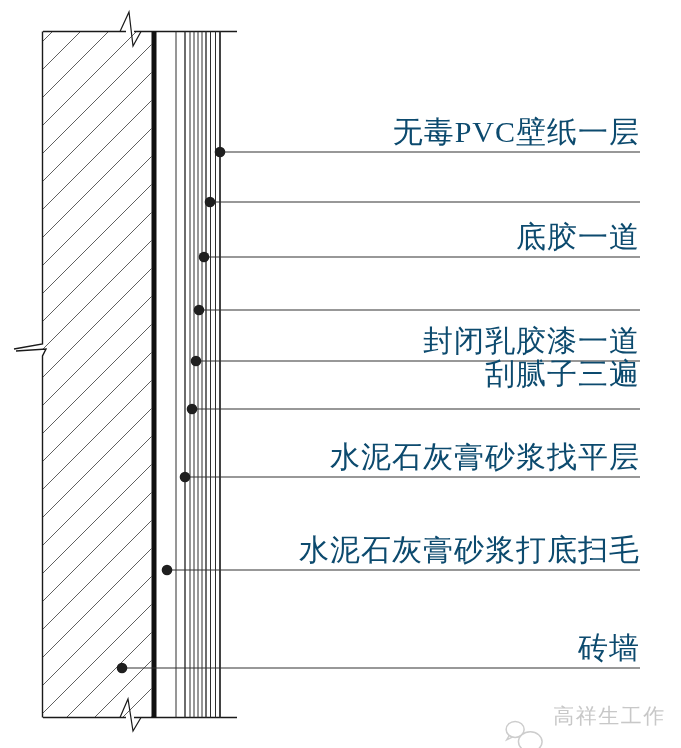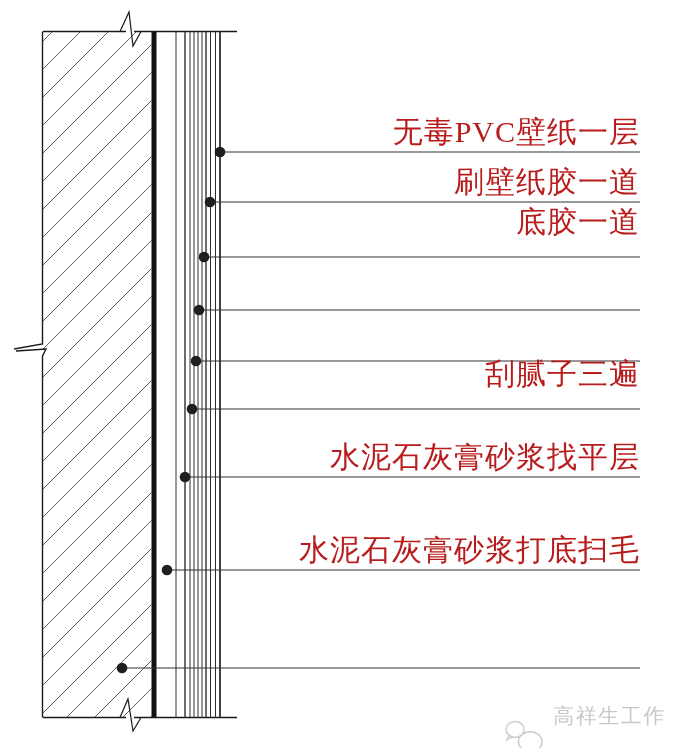--- a/index.html
+++ b/index.html
@@ -11,21 +11,21 @@
     font-family:"Liberation Serif","DejaVu Serif",serif;
   }
   .canvas svg.drawing{position:absolute;left:0;top:0;}
   .layer-label{
     position:absolute;
     right:41px;
     white-space:nowrap;
     font-size:30px;
     line-height:34px;
     letter-spacing:1px;
-    color:#b91c1c;
+    color:#0c4a6e;
     font-family:"Liberation Serif","DejaVu Serif",serif;
   }
   .watermark{
     position:absolute;
     left:500px;top:694px;
     display:flex;align-items:center;gap:6px;
     color:#c8c8c8;
     user-select:none;
   }
   .watermark .wm-text{
@@ -98,18 +98,19 @@
     <svg width="50" height="44" viewBox="0 0 50 44">
       <ellipse cx="16" cy="13" rx="9.5" ry="8.5" fill="none" stroke="#cdcdcd" stroke-width="1.6"></ellipse>
       <path d="M10,19 L7,24 L13,21" fill="none" stroke="#cdcdcd" stroke-width="1.4"></path>
       <ellipse cx="32" cy="26" rx="12.5" ry="10.5" fill="#ffffff" stroke="#cdcdcd" stroke-width="1.6"></ellipse>
       <path d="M40,35 L44,40 L36,36" fill="none" stroke="#cdcdcd" stroke-width="1.4"></path>
     </svg>
     <span class="wm-text">高祥生工作室</span>
   </div>
 
 <div class="layer-label" style="top: 115px;">无毒PVC壁纸一层</div>
-    <div class="layer-label" style="top: 165px;">刷壁纸胶一道</div>
-    <div class="layer-label" style="top: 205px;">底胶一道</div>
+    <div class="layer-label" style="top: 220px;">底胶一道</div>
+    <div class="layer-label" style="top: 324px;">封闭乳胶漆一道</div>
     <div class="layer-label" style="top: 357px;">刮腻子三遍</div>
     <div class="layer-label" style="top: 533px;">水泥石灰膏砂浆打底扫毛</div>
     <div class="layer-label" style="top: 440px;">水泥石灰膏砂浆找平层</div>
+    <div class="layer-label" style="top: 631px;">砖墙</div>
   </div>
 
 </body></html>

